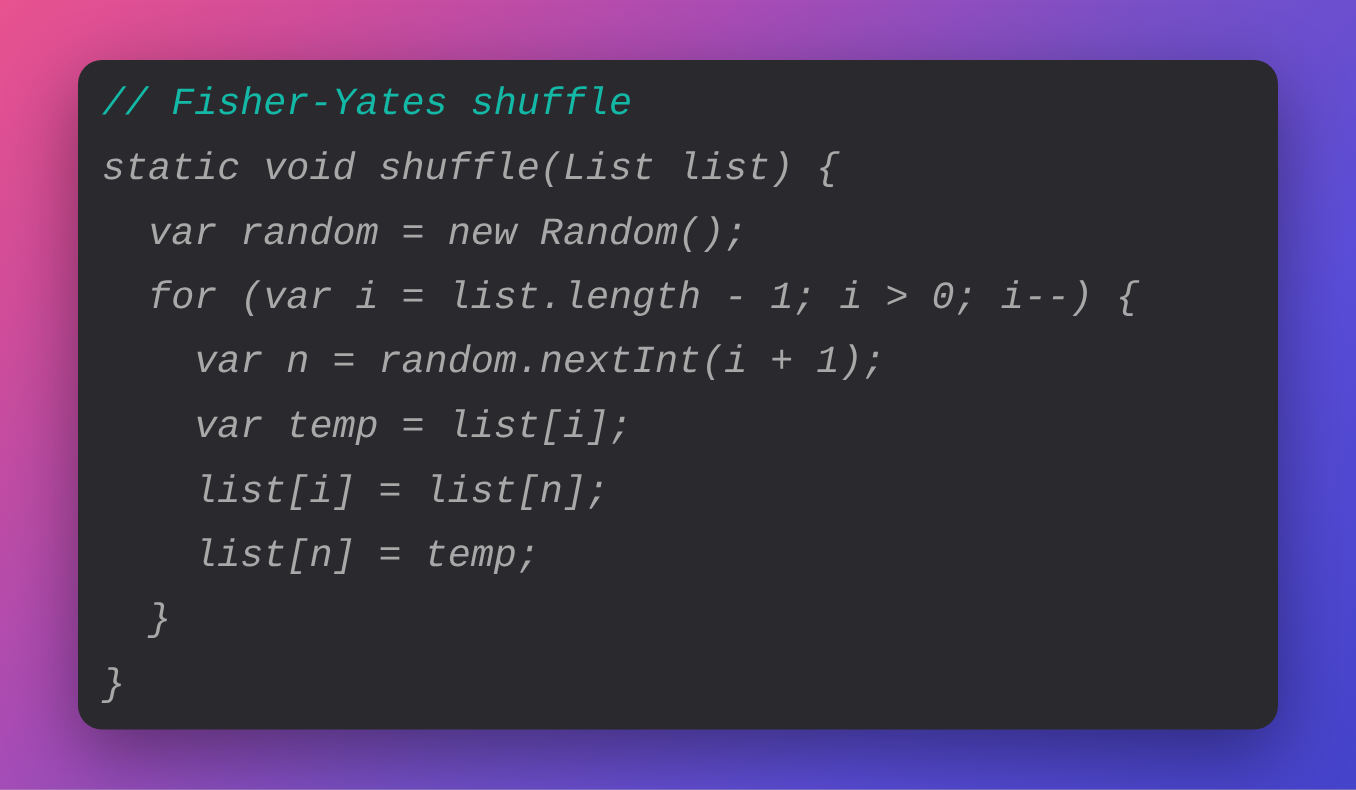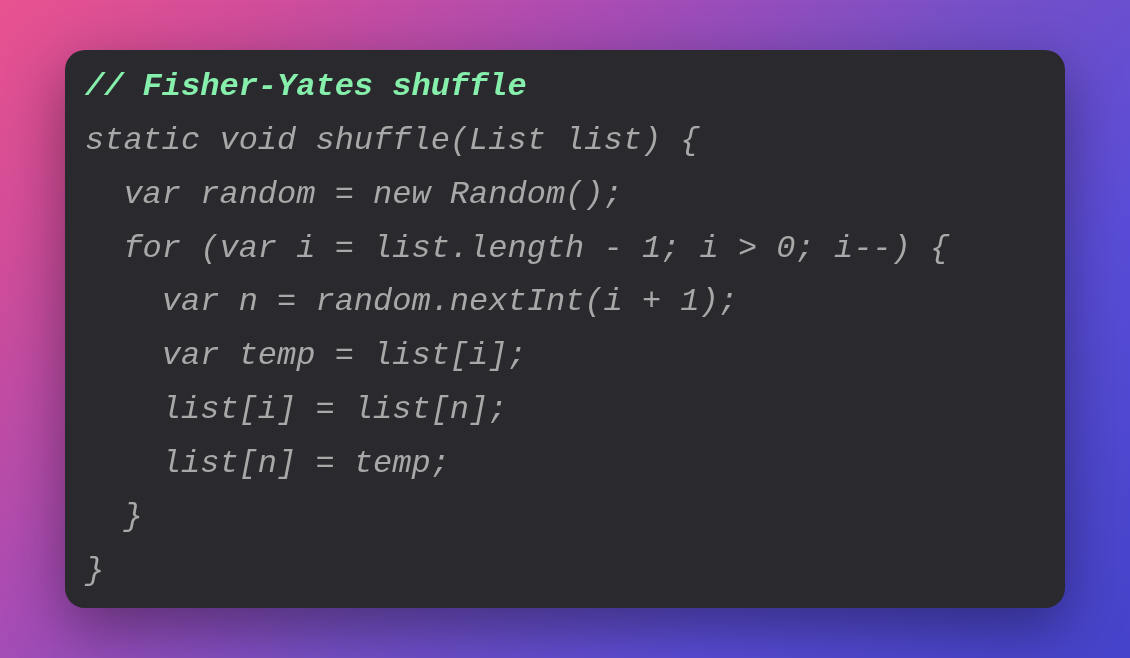--- a/index.html
+++ b/index.html
@@ -24,22 +24,21 @@
       box-shadow: 0 20px 60px rgba(0, 0, 0, 0.4);
       font-family: 'Menlo', 'Monaco', 'Consolas', 'Courier New', monospace;
       font-size: 32px;
       font-style: italic;
       line-height: 1.68;
       color: #a8a8a8;
       white-space: pre;
       overflow: hidden;
     }
     .comment {
-      color: #86efac;
-      font-weight: bold;
+      color: #14b8a6;
     }
     .code-line {
       display: block;
     }
   </style>
 </head>
 <body>
 
 <div class="code-block"><span class="code-line comment">// Fisher-Yates shuffle</span><span class="code-line">static void shuffle(List list) {</span><span class="code-line">  var random = new Random();</span><span class="code-line">  for (var i = list.length - 1; i &gt; 0; i--) {</span><span class="code-line">    var n = random.nextInt(i + 1);</span><span class="code-line">    var temp = list[i];</span><span class="code-line">    list[i] = list[n];</span><span class="code-line">    list[n] = temp;</span><span class="code-line">  }</span><span class="code-line">}</span></div>
 

